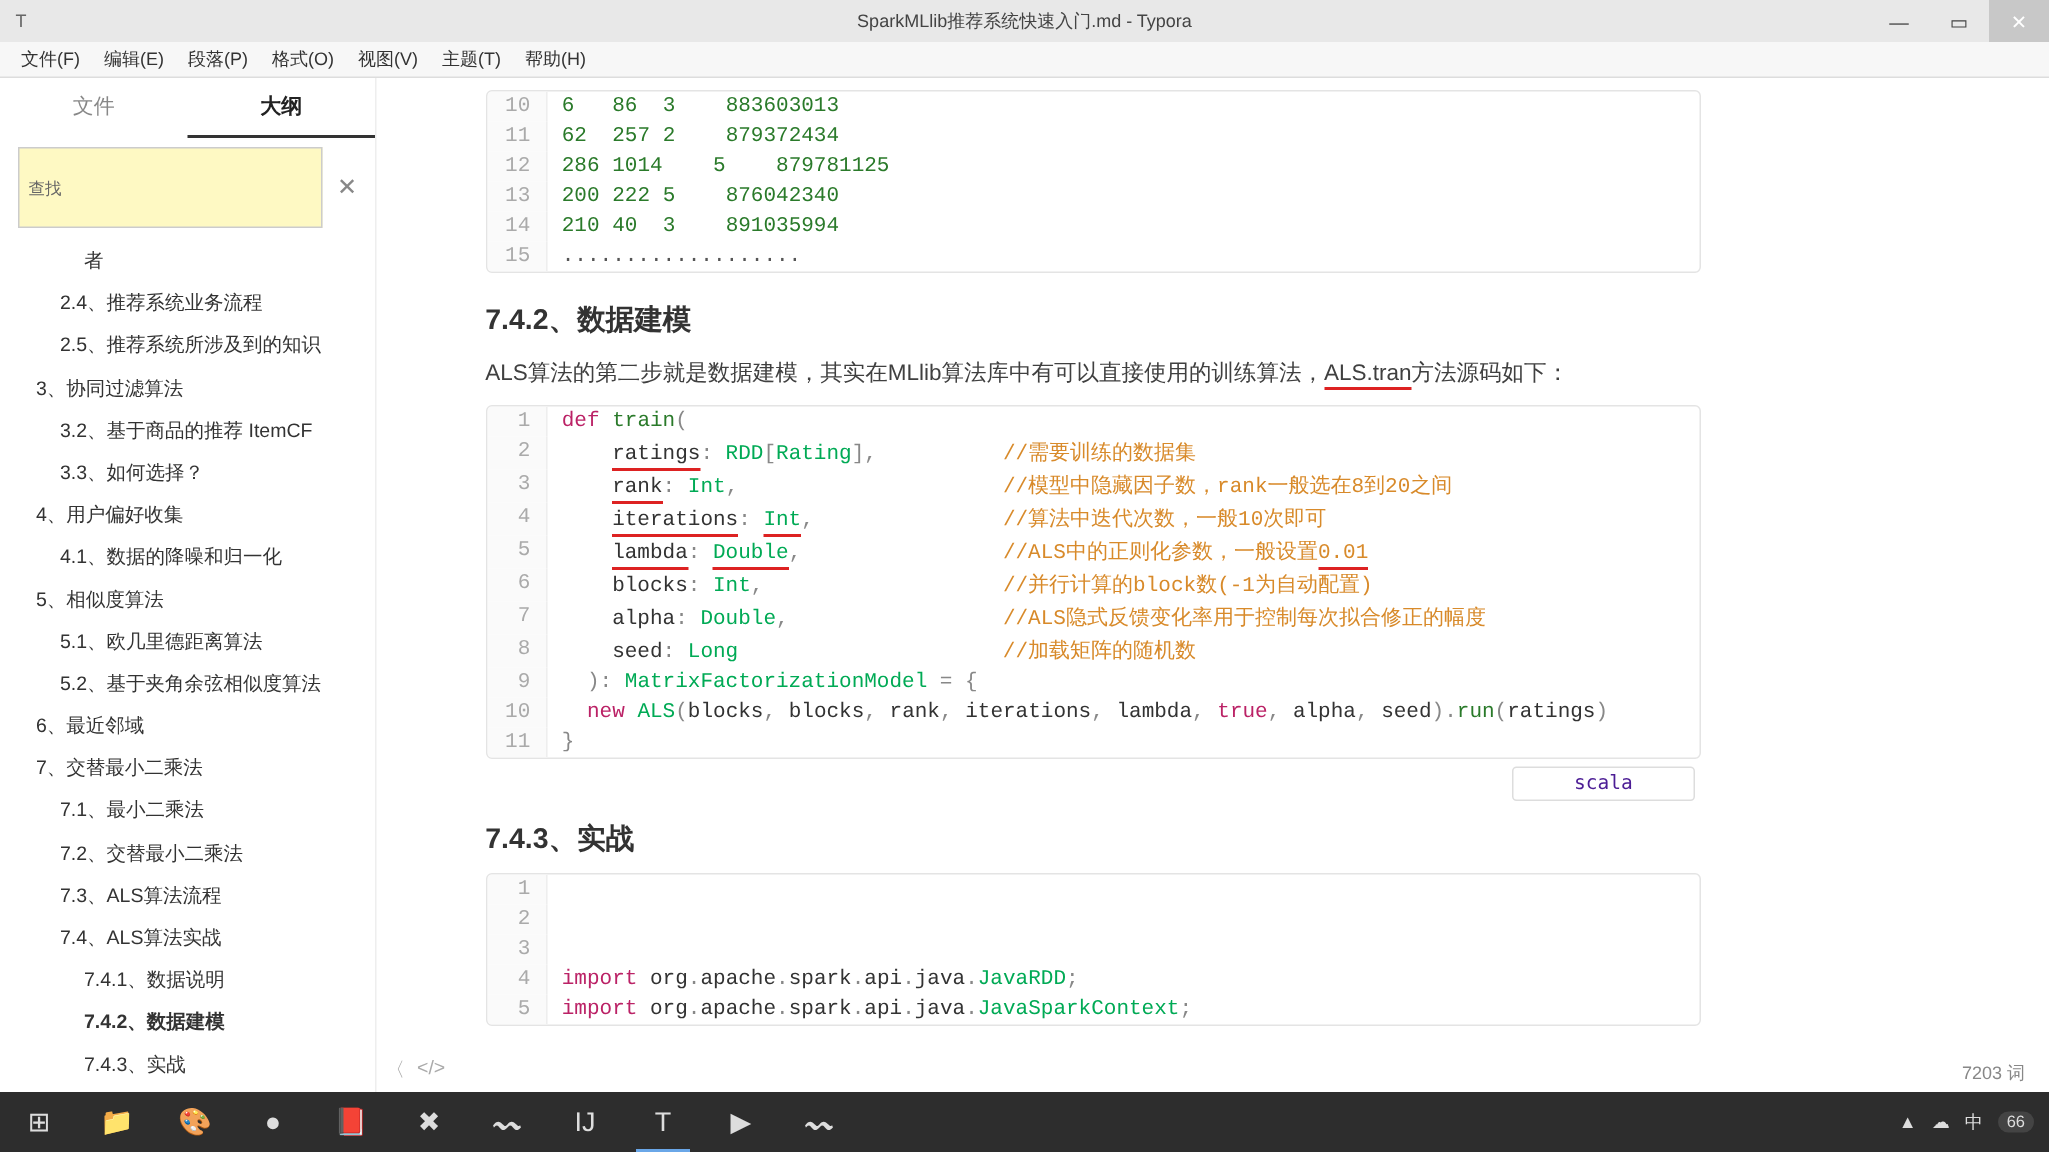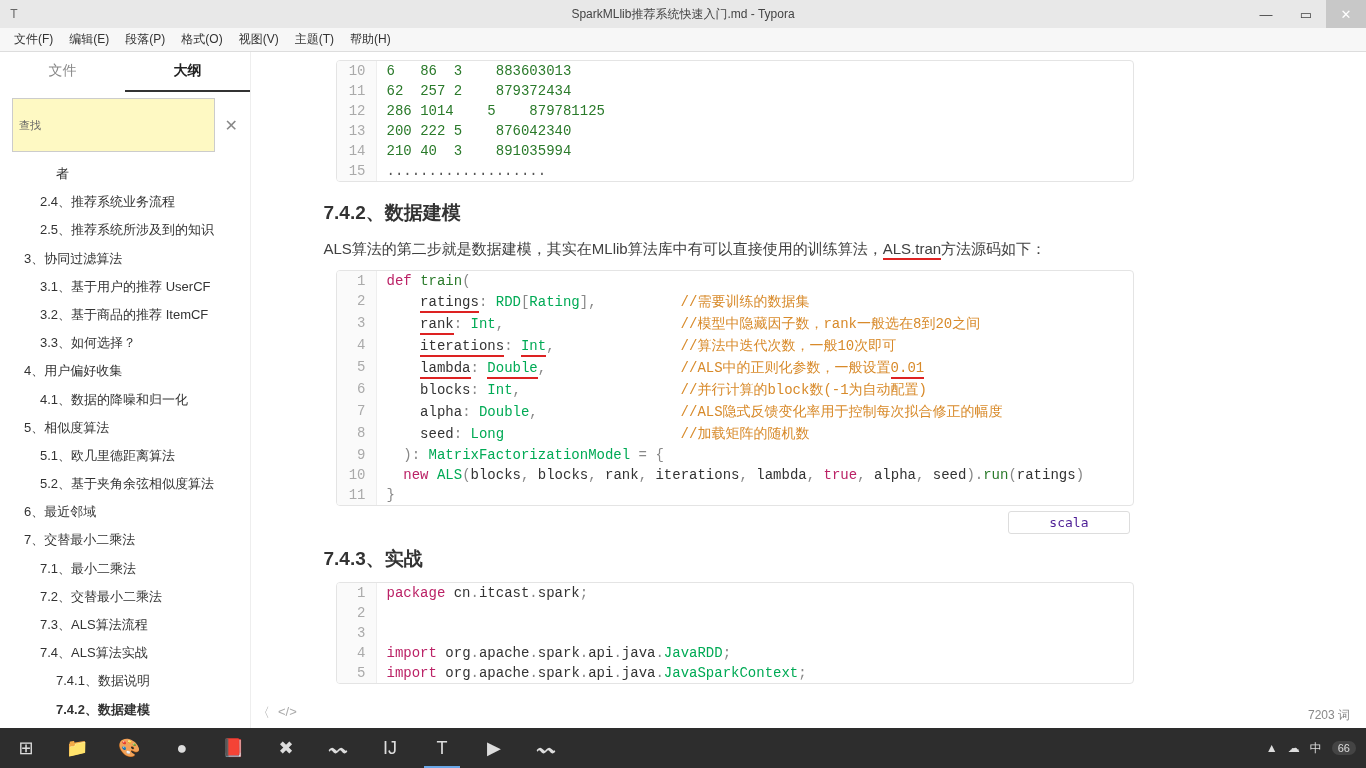--- a/index.html
+++ b/index.html
@@ -29,21 +29,21 @@
 
 .outline { flex: 1; overflow-y: auto; font-size: 13px; line-height: 1.4; }
 .outline .o1 { padding: 5px 0 5px 24px; }
 .outline .o2 { padding: 5px 0 5px 40px; }
 .outline .o3 { padding: 5px 0 5px 56px; }
 .outline .bold { font-weight: bold; }
 
 
 .content { flex: 1; position: relative; overflow: hidden; }
 .content-inner { padding: 0 0 0 0; height: 100%; overflow-y: auto; }
-.codewrap { border: 1px solid #e4e4e4; border-radius: 4px; margin: 8px 0 18px 12px; overflow: hidden; position: relative; }
+.codewrap { border: 1px solid #e4e4e4; border-radius: 4px; margin: 8px 0 18px 0; overflow: hidden; position: relative; }
 .code { font-family: Consolas, "Courier New", monospace; font-size: 14px; }
 .code .row { display: flex; }
 .code .ln { width: 40px; text-align: right; padding: 2px 10px 2px 0; color: #aaa; background: #fafafa; border-right: 1px solid #eee; user-select: none; }
 .code .lc { padding: 2px 10px; white-space: pre; }
 .lang-tag { position: absolute; right: 4px; bottom: -28px; background: #fff; border: 1px solid #ddd; border-radius: 3px; padding: 3px 40px; font-family: Consolas, monospace; font-size: 13px; color: #4c1d95; }
 
 .para { font-size: 15px; color: #404040; margin: 8px 0; line-height: 1.7; }
 h3.sec { font-size: 19px; font-weight: bold; margin: 16px 0 10px; }
 
 
@@ -108,21 +108,20 @@
     </div>
     <div class="search-row">
       <input value="查找" style="">
       <span class="x">✕</span>
     </div>
     <div class="outline" id="outline">
         <div class="o3">者</div>
         <div class="o2">2.4、推荐系统业务流程</div>
         <div class="o2">2.5、推荐系统所涉及到的知识</div>
         <div class="o1">3、协同过滤算法</div>
-        <div class="o2">3.1、基于用户的推荐 UserCF</div>
         <div class="o2">3.2、基于商品的推荐 ItemCF</div>
         <div class="o2">3.3、如何选择？</div>
         <div class="o1">4、用户偏好收集</div>
         <div class="o2">4.1、数据的降噪和归一化</div>
         <div class="o1">5、相似度算法</div>
         <div class="o2">5.1、欧几里德距离算法</div>
         <div class="o2">5.2、基于夹角余弦相似度算法</div>
         <div class="o1">6、最近邻域</div>
         <div class="o1">7、交替最小二乘法</div>
         <div class="o2">7.1、最小二乘法</div>
@@ -227,21 +226,20 @@
           </div>
           <div class="lang-tag" style="top:auto;">scala</div>
         </div>
 
         <h3 class="sec">7.4.3、实战</h3>
 
         <div class="codewrap">
           <div class="code" id="code3">
                 <div class="row">
                   <div class="ln">1</div>
-                  <div class="lc"><span class="kw">package</span><span class="op"> </span><span>cn</span><span class="op">.</span><span>itcast</span><span class="op">.</span><span>spark</span><span class="op">;</span></div>
                 </div>
                 <div class="row">
                   <div class="ln">2</div>
                   <div class="lc"></div>
                 </div>
                 <div class="row">
                   <div class="ln">3</div>
                 </div>
                 <div class="row">
                   <div class="ln">4</div>

